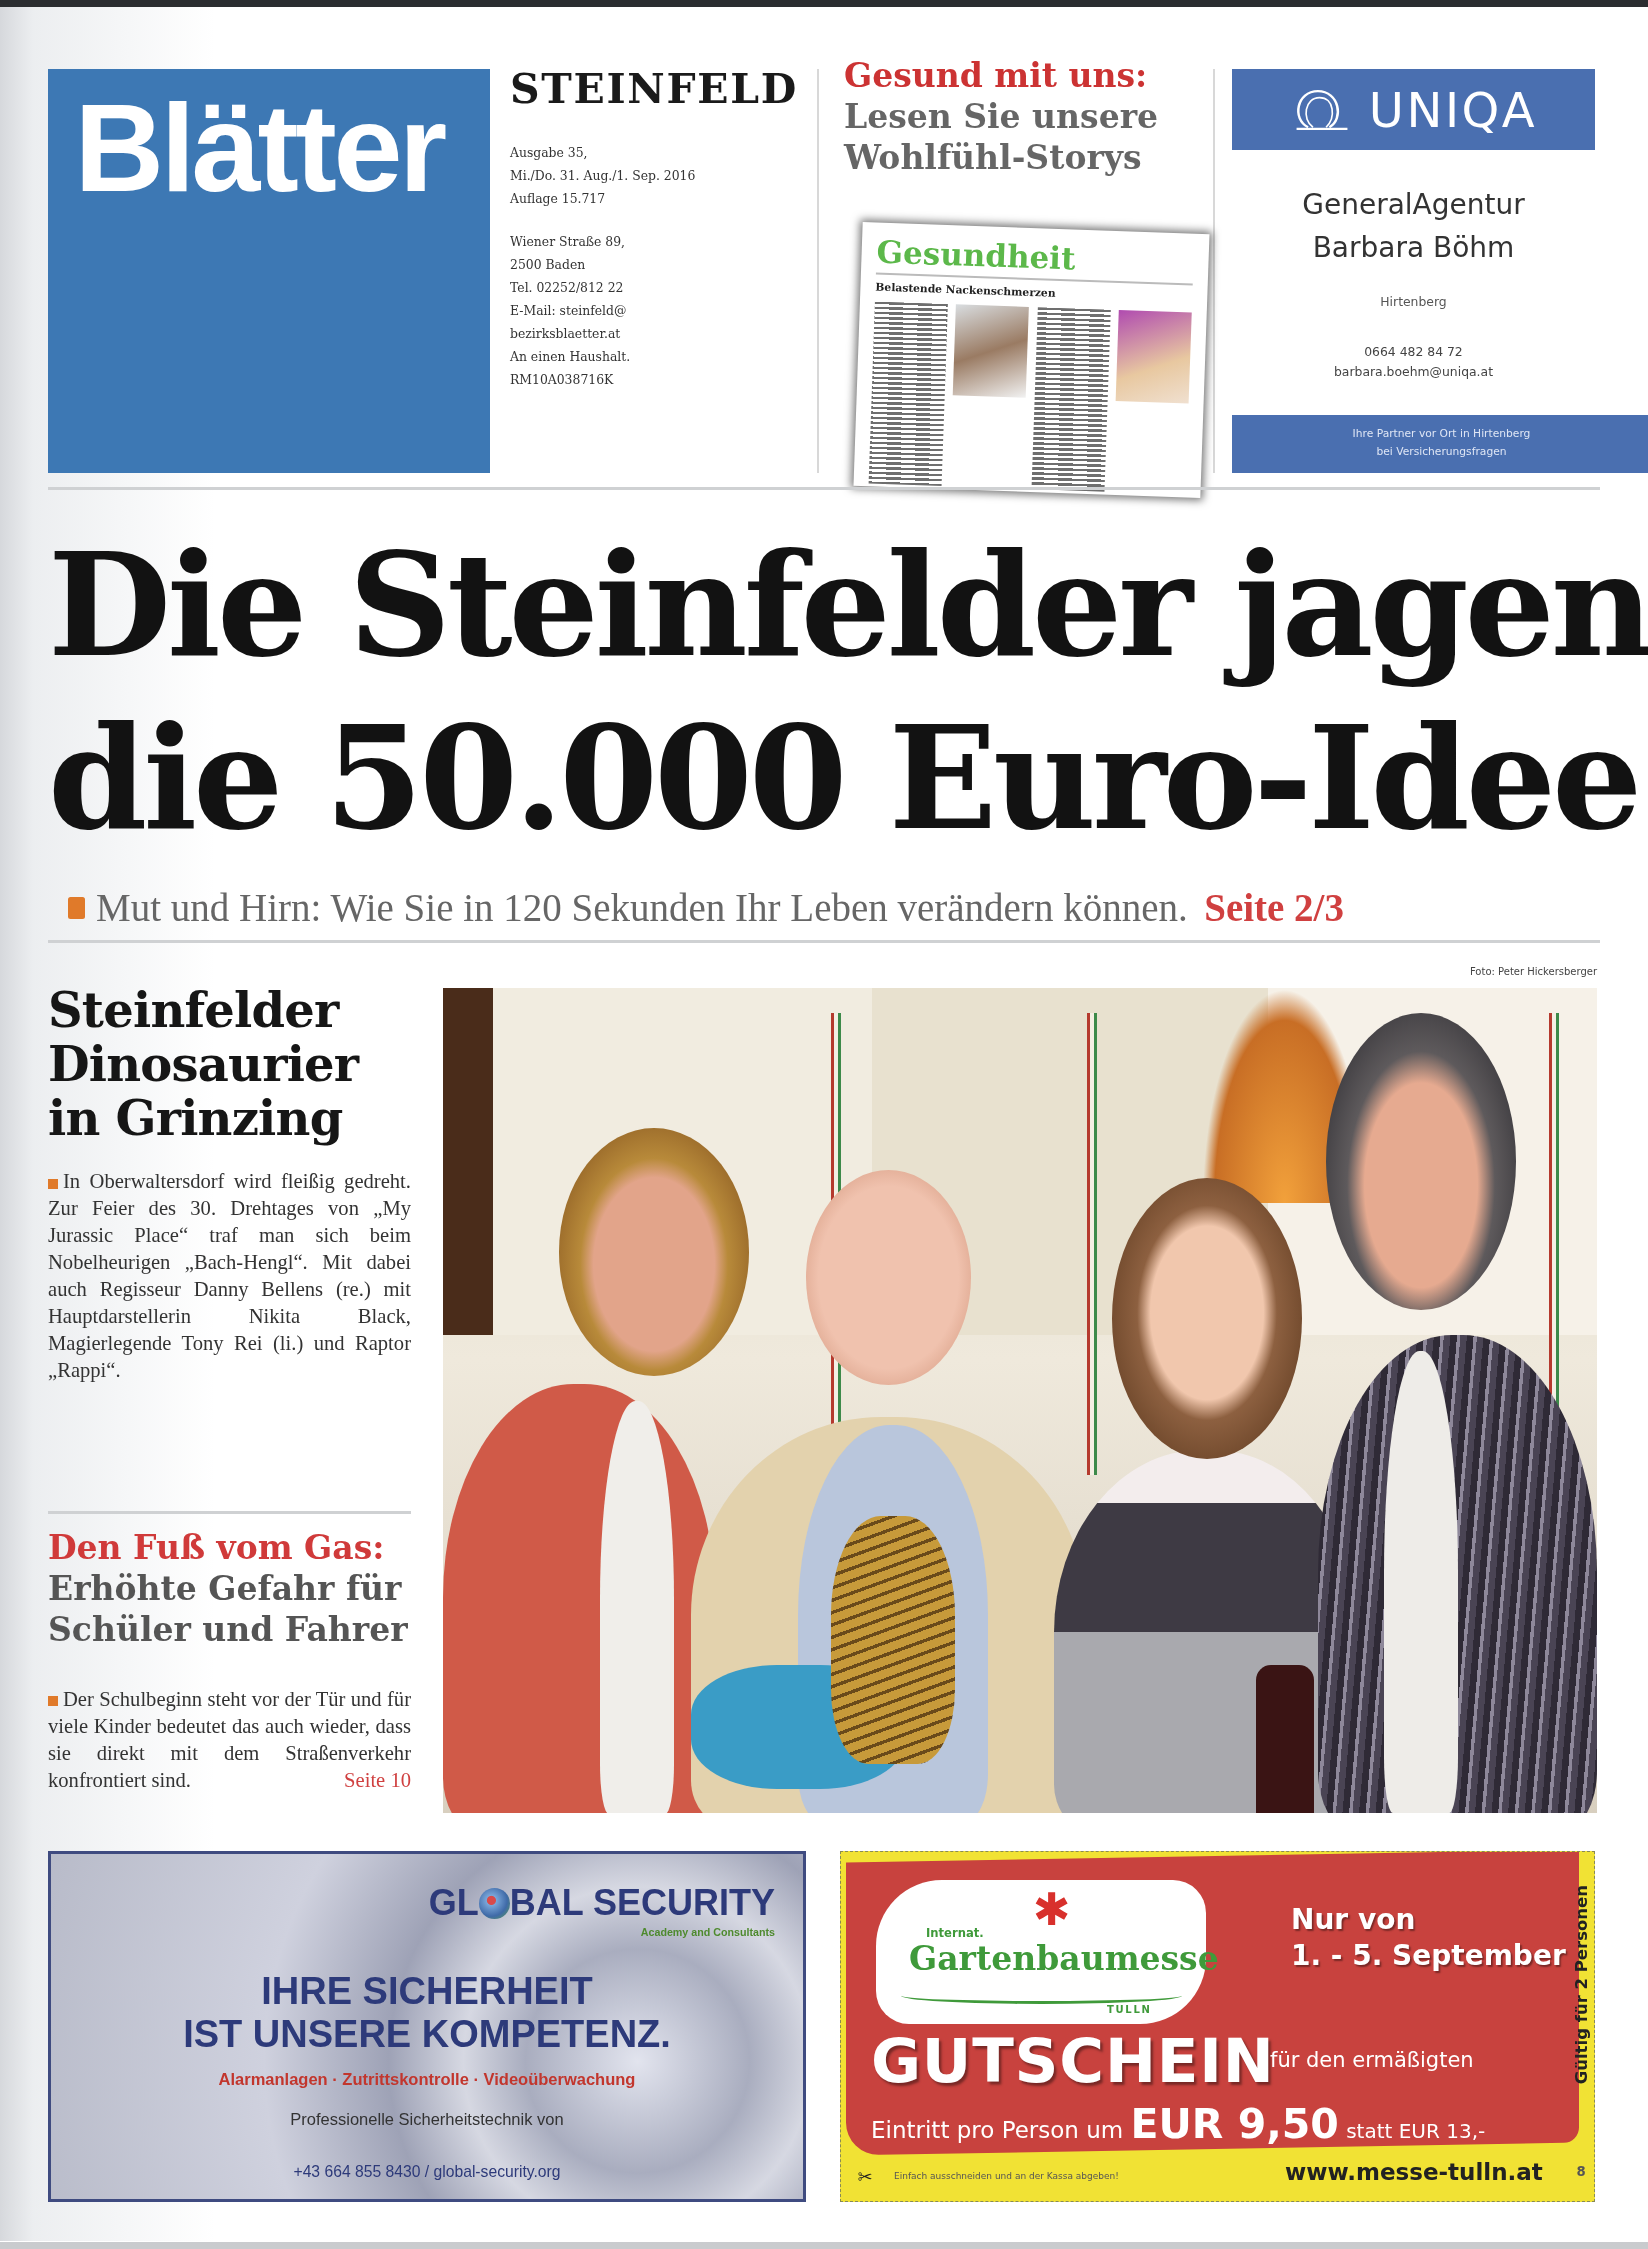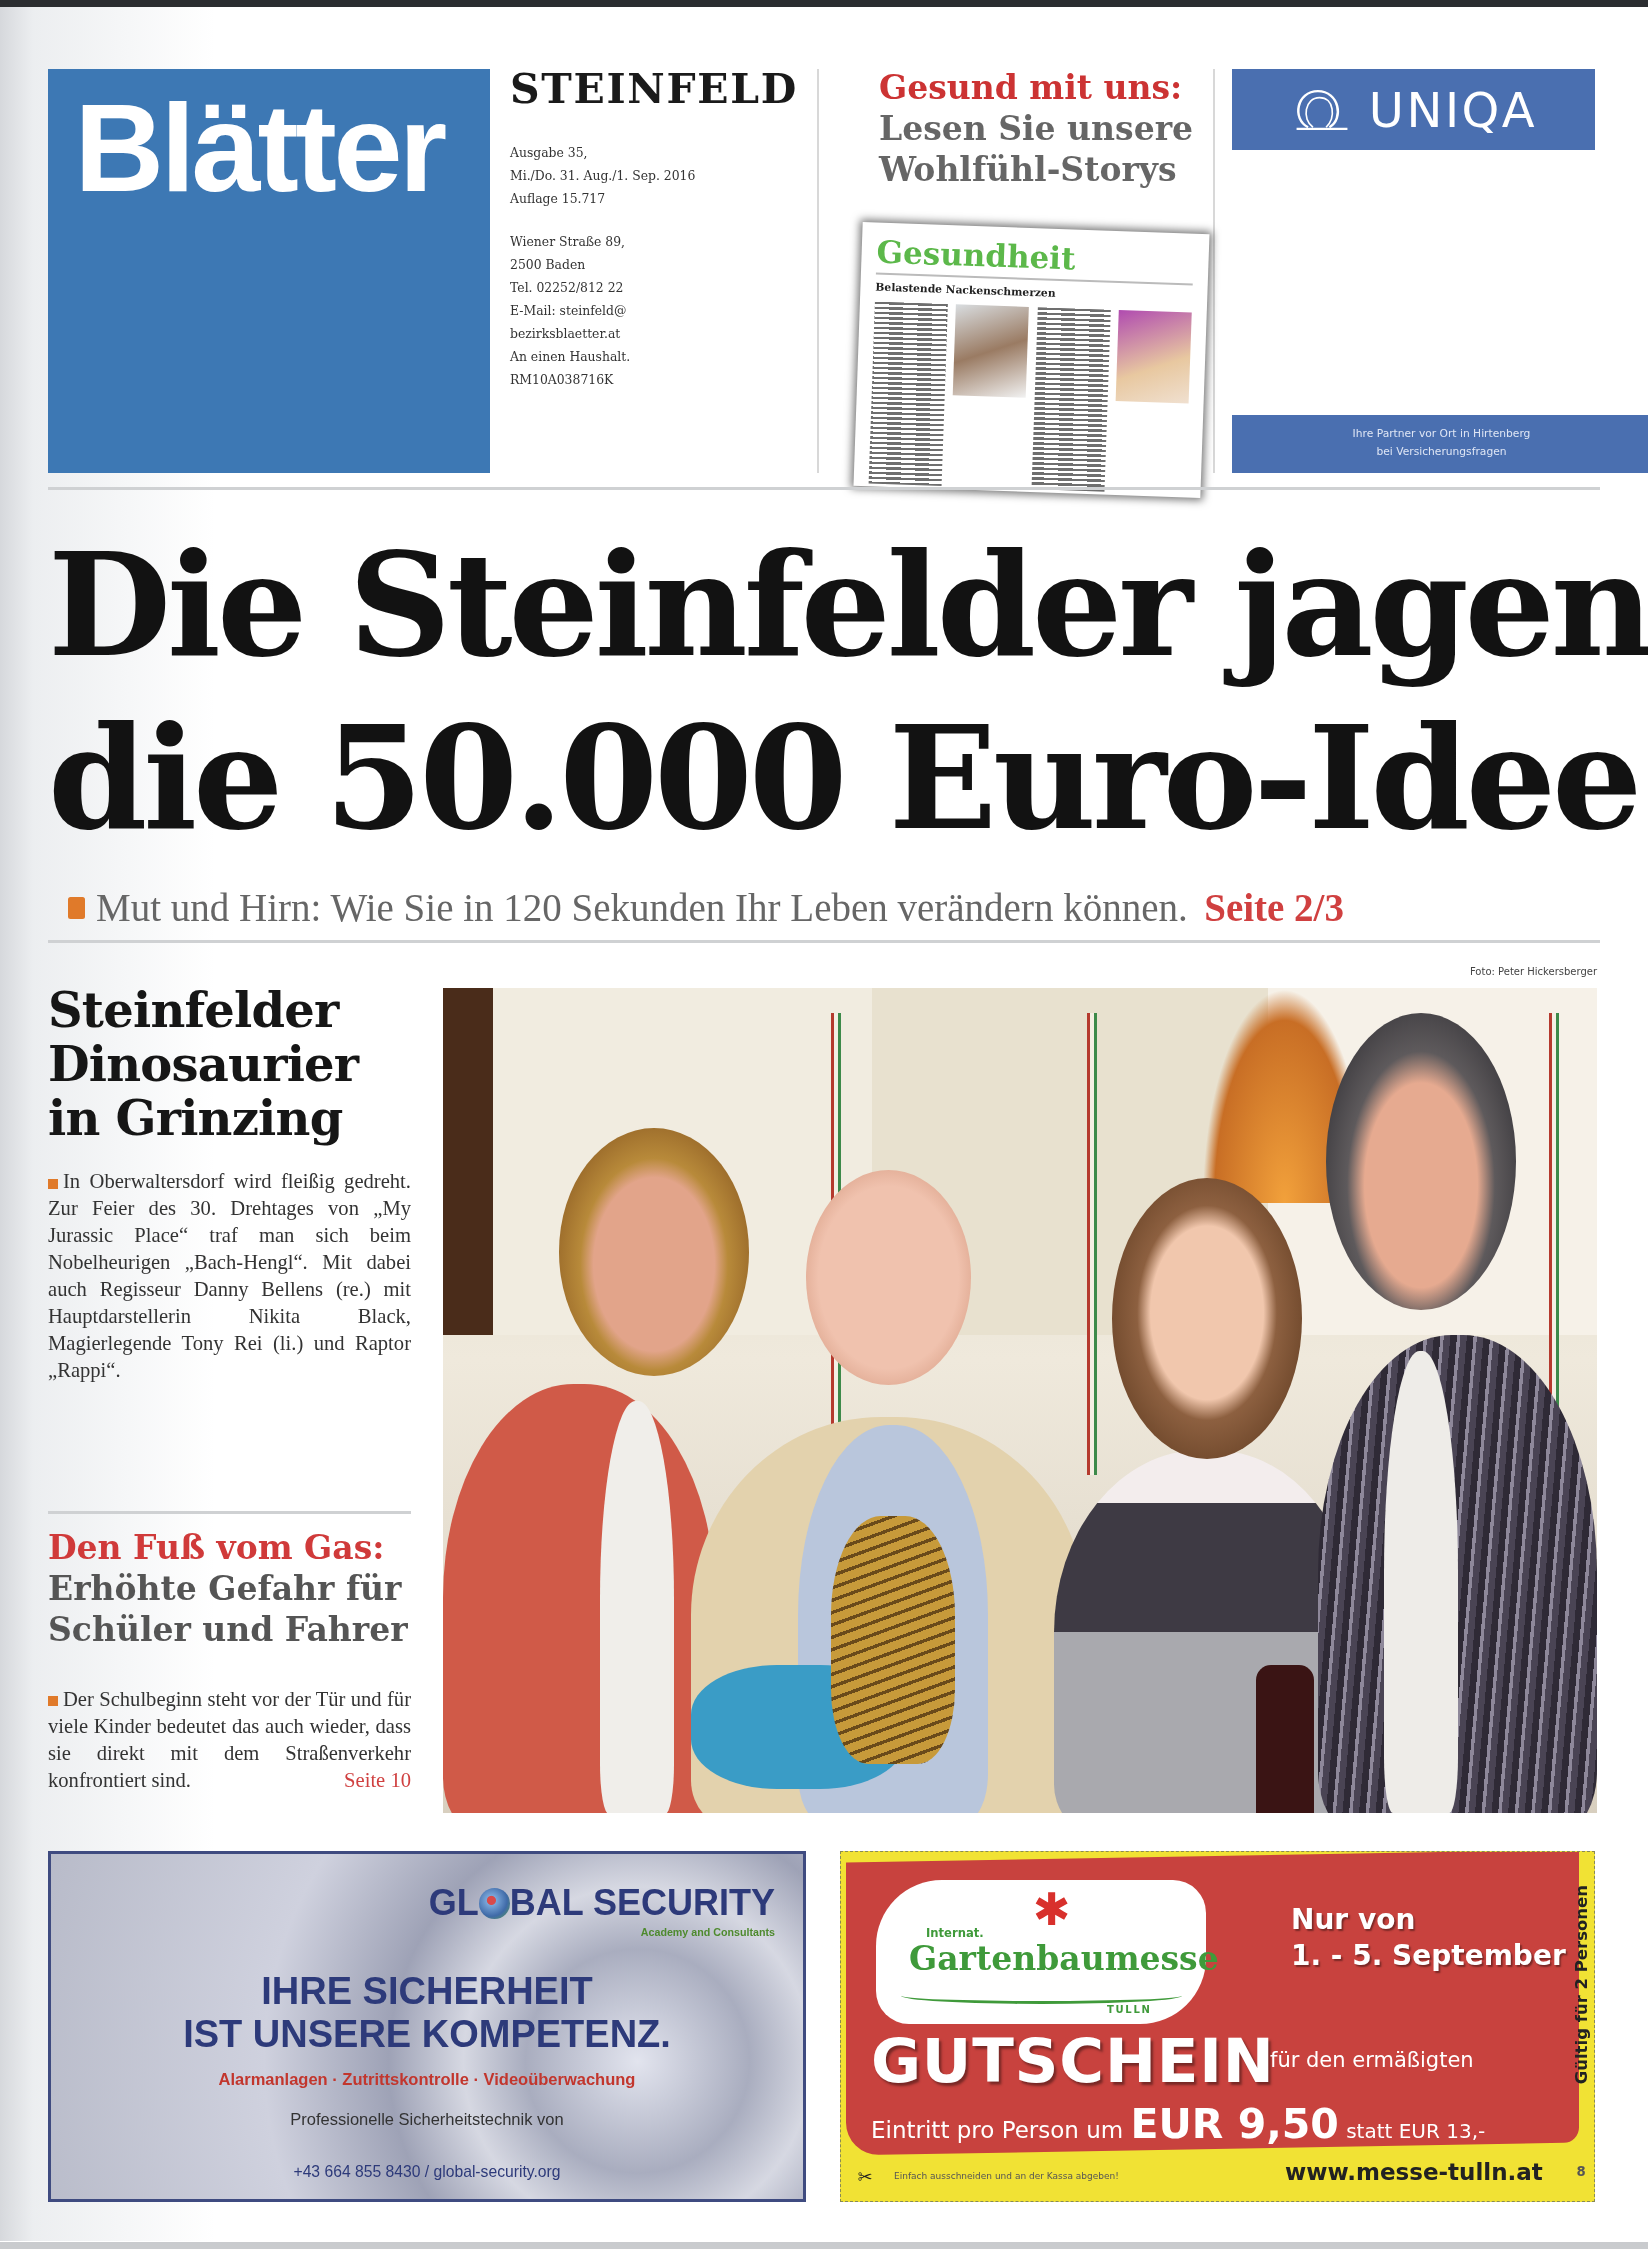--- a/index.html
+++ b/index.html
@@ -26,21 +26,21 @@
       display: block; color: #fff; font-family: "Liberation Sans", sans-serif;
       font-weight: 700; font-size: 124px; line-height: 124px; letter-spacing: -3.3px;
     }
     .edition { position: absolute; left: 510px; top: 58px; width: 297px; }
     .edition-name { font-family: "DejaVu Serif", serif; font-weight: 700; font-size: 41px; letter-spacing: 1.7px; color: #1a1a1a; }
     .edition-info { margin-top: 28px; font-size: 12.4px; line-height: 23px; color: #333; font-family: "DejaVu Serif", serif; }
     .edition-info div { white-space: nowrap; }
     .edition-gap { height: 20px; }
     .vdiv { position: absolute; top: 62px; width: 1.7px; height: 404px; background: #d8d8d8; }
 
-    .promo { position: absolute; left: 844px; top: 60px; width: 363px; margin-left: 35px; }
+    .promo { position: absolute; left: 844px; top: 48px; width: 363px; }
     .promo-kicker { color: #cc3333; font-weight: 700; font-size: 33px; line-height: 41px; white-space: nowrap; }
     .promo-title { color: #666; font-weight: 700; font-size: 33px; line-height: 41px; white-space: nowrap; }
     .mini-paper {
       position: absolute; left: 858px; top: 221px; width: 347px; height: 264px;
       background: #fff; transform: rotate(2deg);
       box-shadow: 0 0 8.3px 2.5px rgba(0,0,0,0.55); padding: 11.6px 15px; overflow: hidden;
     }
     .mini-title { color: #5cb84a; font-weight: 700; font-size: 31px; line-height: 35px; font-family: "DejaVu Serif", serif; }
     .mini-rule { height: 1.7px; background: #bbb; margin: 3.3px 0 6.6px; }
     .mini-head { font-size: 10.7px; font-weight: 700; color: #222; white-space: nowrap; }
@@ -207,20 +207,31 @@
 
   <div class="uniqa">
     <div class="uniqa-head">
       <svg width="64" height="48" viewBox="0 0 78 58">
         <path d="M8 52 H70" stroke="#fff" stroke-width="3" fill="none"></path>
         <path d="M22 50 C2 40 8 6 34 6 C60 6 66 40 48 50" stroke="#fff" stroke-width="3" fill="none"></path>
         <path d="M28 50 C14 40 18 14 36 14 C54 14 56 38 44 50" stroke="#fff" stroke-width="2" fill="none"></path>
       </svg>
       <span>UNIQA</span>
     </div>
+    <div class="uniqa-body">
+      <div class="uniqa-agent">
+        <div>GeneralAgentur</div>
+        <div>Barbara Böhm</div>
+      </div>
+      <div class="uniqa-town">Hirtenberg</div>
+      <div class="uniqa-contact">
+        <div>0664 482 84 72</div>
+        <div>barbara.boehm@uniqa.at</div>
+      </div>
+    </div>
     <div class="uniqa-foot">
       <div>Ihre Partner vor Ort in Hirtenberg</div>
       <div>bei Versicherungsfragen</div>
     </div>
   </div>
 
   <div class="hrule" style="left:48px; top:480px; width:1552px;"></div>
 
   <h1 class="headline">
     <span>Die Steinfelder jagen</span>

